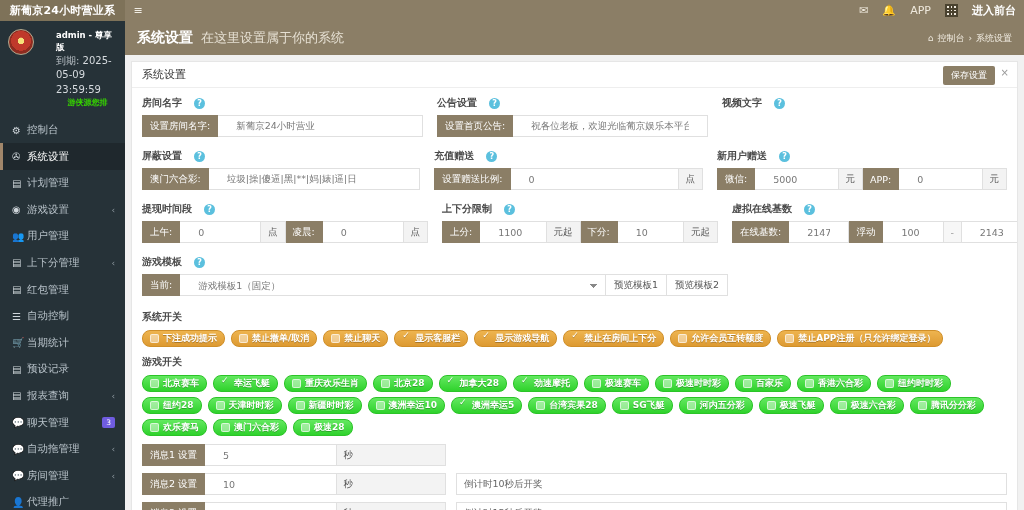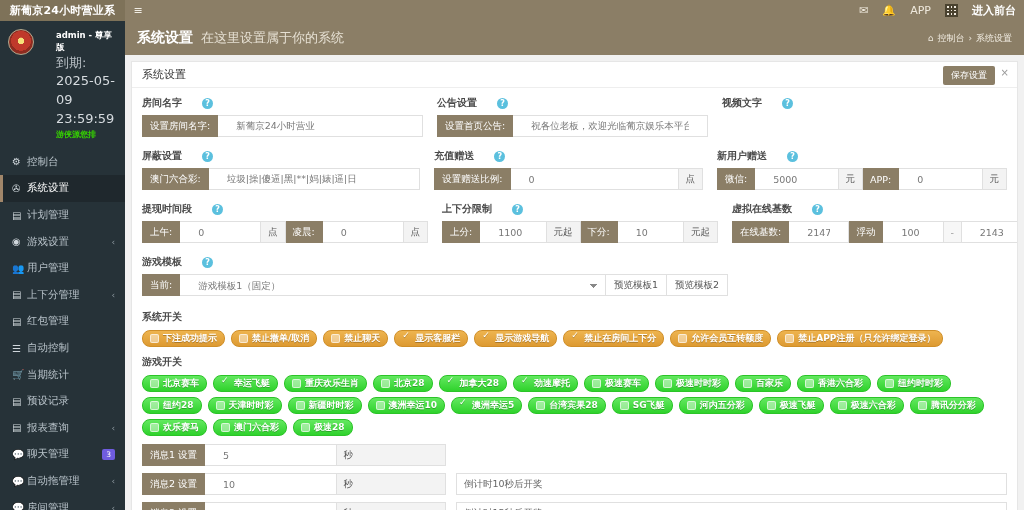--- a/index.html
+++ b/index.html
@@ -38,23 +38,23 @@
     background: #263238; overflow: hidden;
   }
   .user-box { padding: 8px 6px 6px 8px; display: flex; gap: 22px; align-items: flex-start; }
   .avatar {
     width: 26px; height: 26px; border-radius: 50%;
     background: radial-gradient(circle at 50% 45%, #f6e27a 0 18%, #c0392b 19% 55%, #8e2b20 56% 100%);
     border: 1px solid #b5a98e; flex: none;
   }
   .user-meta { font-size: 8px; line-height: 1.45; }
   .user-name { color: #ffffff; font-weight: bold; font-size: 8.5px; }
-  .user-exp { color: #b9c0c6; font-size: 13px; }
+  .user-exp { color: #b9c0c6; font-size: 10px; }
   .user-exp b { color: #d6dbdf; font-weight: normal; }
-  .user-tip { color: #36d200; font-size: 8px; font-weight: bold; text-align: left; }
+  .user-tip { color: #36d200; font-size: 8px; font-weight: bold; text-align: center; }
 
   .nav { margin-top: 2px; }
   .nav-item {
     height: 26.6px; display: flex; align-items: center; padding: 0 10px 0 12px;
     color: #b8c2c9; font-size: 10.5px; cursor: pointer; position: relative;
   }
   .nav-item .ni { width: 15px; color: #cfd6db; font-size: 10px; flex: none; }
   .nav-item .nl { flex: 1; white-space: nowrap; }
   .nav-item .chev { color: #8d989f; font-size: 9px; }
   .nav-item.active { background: #1f282d; color: #ffffff; }
@@ -93,21 +93,21 @@
   .body { padding: 8px 10px 0 10px; }
 
   .grid3 { display: flex; gap: 0; }
   .col { padding-right: 14px; }
   .col.c1 { width: 300px; }
   .col.c2 { width: 290px; }
   .col.c3 { width: 290px; padding-right: 0; }
 
   .field-label {
     font-size: 10px; color: #4a4a4a; font-weight: bold; margin-bottom: 5px;
-    display: flex; align-items: center; gap: 20px;
+    display: flex; align-items: center; gap: 12px;
   }
   .qmark {
     width: 11px; height: 11px; border-radius: 50%; background: #5bc0de; color: #fff;
     font-size: 8px; line-height: 11px; text-align: center; font-weight: bold; flex: none;
   }
   .ig { display: flex; height: 22px; margin-bottom: 12px; }
   .ig-addon {
     background: #8b7e66; color: #fff; font-size: 9.5px; padding: 0 7px;
     display: flex; align-items: center; white-space: nowrap; border: 1px solid #8b7e66;
   }

